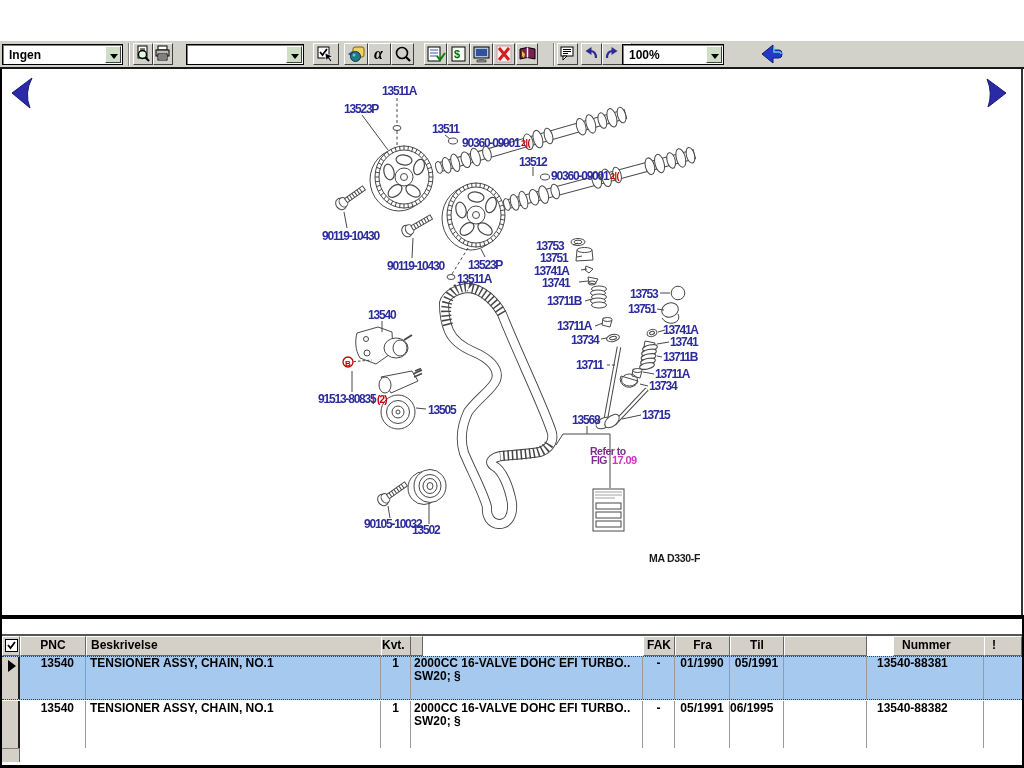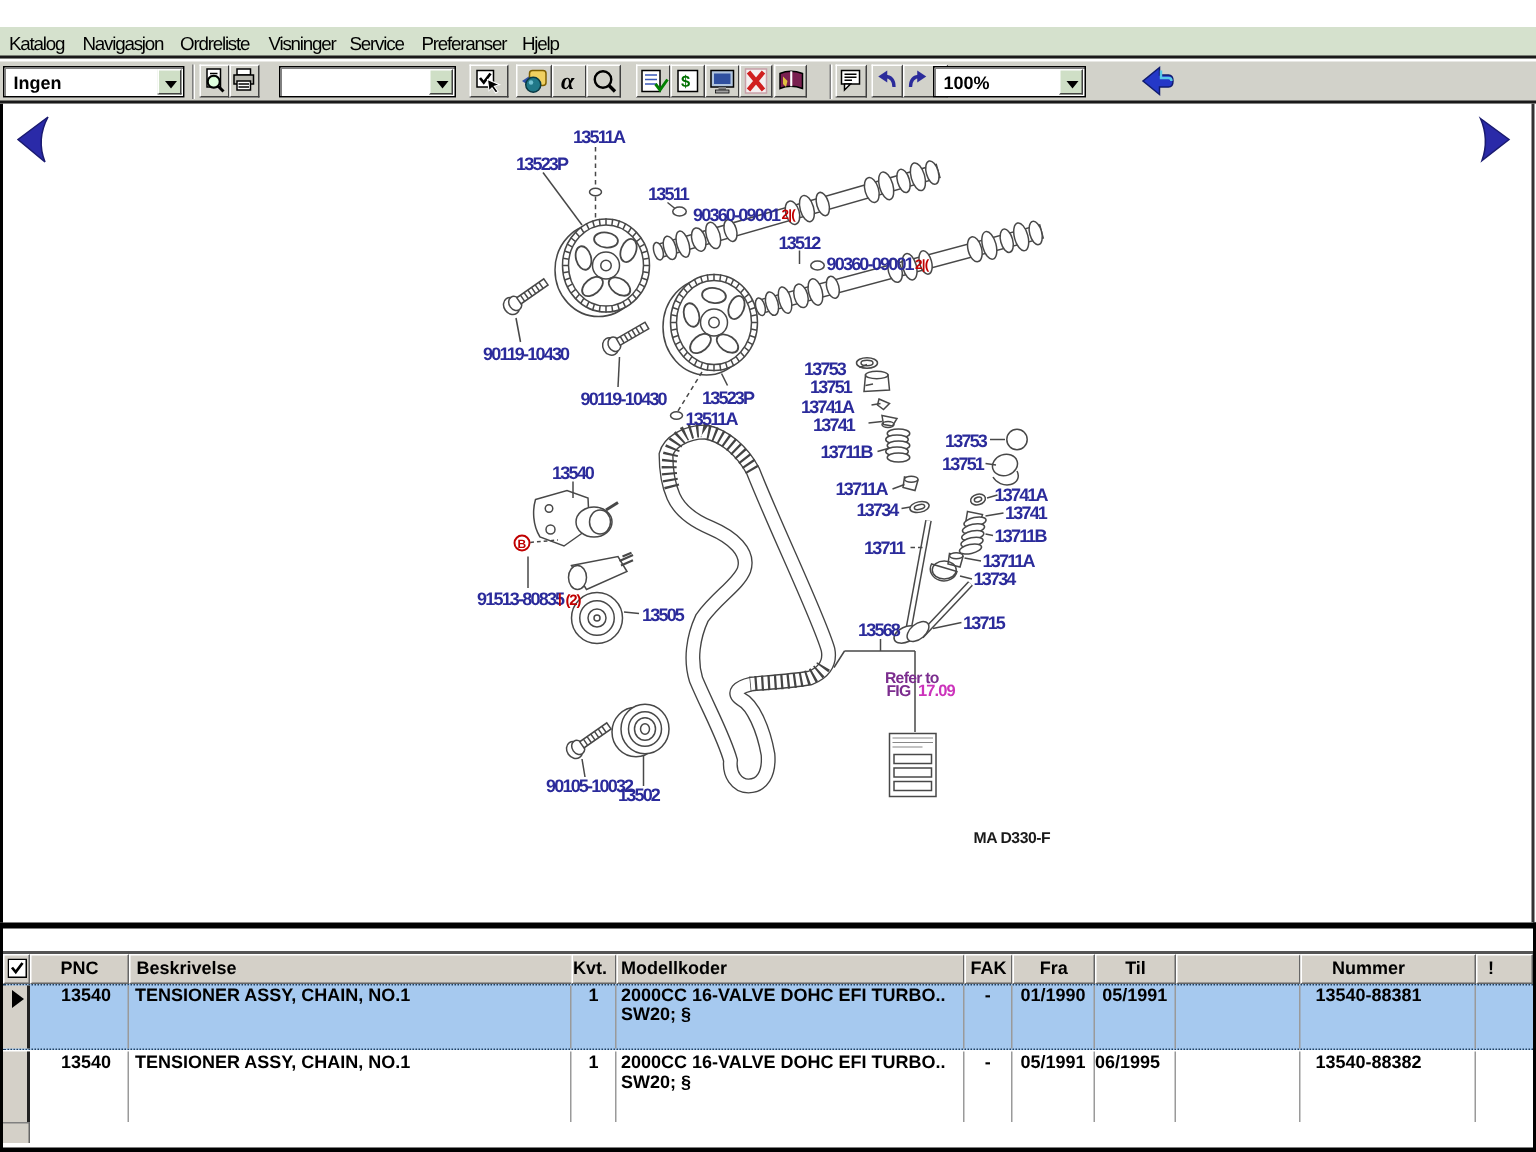--- a/index.html
+++ b/index.html
@@ -308,29 +308,20 @@
 <text x="642" y="419">13715</text>
 <text x="572" y="424">13568</text>
 <text x="364" y="528">90105-10032</text>
 <text x="412" y="534">13502</text>
 <text x="590" y="455" fill="#7b2d8e" font-size="10.5" letter-spacing="-0.5">Refer to</text>
 <text x="591" y="464" fill="#7b2d8e" font-size="10.5" letter-spacing="-0.5">FIG</text>
 <text x="612" y="464" fill="#cc33bb" font-size="11" letter-spacing="-0.6">17.09</text>
 <text x="649" y="562" fill="#1a1a1a" font-size="10.5" letter-spacing="-0.3">MA D330-F</text>
 </g>
 </svg>
-<div id="menu">
-<span style="left:6px">Katalog</span>
-      <span style="left:55px">Navigasjon</span>
-      <span style="left:120px">Ordreliste</span>
-<span style="left:179px">Visninger</span>
-      <span style="left:233px">Service</span>
-      <span style="left:281px">Preferanser</span>
-<span style="left:348px">Hjelp</span>
-</div>
 <div id="edgeL" style="position:absolute;left:0;top:69px;width:2px;height:546px;background:#000"></div>
     <div id="edgeR" style="position:absolute;left:1021px;top:69px;width:2px;height:546px;background:#333"></div>
     <div id="tbar">
 <div class="combo" style="left:2px;width:121px">
         <span style="position:absolute;left:6px;top:3px">Ingen</span>
         <div class="ar"></div>
       </div>
 <div class="tsep" style="left:128px"></div>
 <div class="tbtn" style="left:133px;width:20px"><svg width="18" height="20" viewBox="0 0 18 20">
           <rect x="4" y="2" width="9" height="12" fill="#fff" stroke="#000"></rect>
@@ -422,26 +413,25 @@
 <div id="bot">
 <div style="position:absolute;left:-2px;top:0;width:1024px;height:4px;background:#000"></div>
 <div style="position:absolute;left:0;top:19px;width:1020px;height:2px;background:#555"></div>
 <div class="hcell" style="left:0;width:18px"><svg width="13" height="13" style="margin:2px" viewBox="0 0 13 13">
           <rect x="0.5" y="0.5" width="12" height="12" fill="#fff" stroke="#000"></rect>
           <path d="M3 6 l2.5 3 l4.5 -6" stroke="#000" stroke-width="1.8" fill="none"></path>
         </svg></div>
 <div class="hcell" style="left:18px;width:66px;text-align:center">PNC</div>
 <div class="hcell" style="left:84px;width:337px;padding-left:4px">Beskrivelse</div>
 <div class="hcell" style="left:379px;width:30px;text-align:right;padding-right:12px">Kvt.</div>
-<div class="hcell" style="left:409px;width:232px;padding-left:2px">Modellkoder</div>
 <div class="hcell" style="left:641px;width:32px;text-align:center">FAK</div>
 <div class="hcell" style="left:673px;width:55px;text-align:center">Fra</div>
 <div class="hcell" style="left:728px;width:54px;text-align:center">Til</div>
 <div class="hcell" style="left:782px;width:83px"></div>
-<div class="hcell" style="left:865px;width:117px;padding-left:20px">Nummer</div>
+<div class="hcell" style="left:891px;width:117px;padding-left:8px">Nummer</div>
 <div class="hcell" style="left:982px;width:38px;padding-left:7px">!</div>
 <div class="drow" style="top:41px;height:44px;background:#a6c9ef;border-top:1px dotted #204060;border-bottom:1px dotted #204060">
  <div class="dcell" style="left:0;width:18px;background:#d4d0c8;border-right:2px solid #222"><svg width="12" height="14" style="margin:2px 0 0 5px">
             <path d="M1 1 L9 7 L1 13 Z" fill="#000"></path>
           </svg></div>
  <div class="dcell" style="left:18px;width:66px;text-align:right;padding:0 11px 0 0">13540</div>
  <div class="dcell" style="left:84px;width:295px;padding:0 0 0 4px">TENSIONER ASSY, CHAIN, NO.1</div>
  <div class="dcell" style="left:379px;width:30px;text-align:right;padding:0 11px 0 0">1</div>
  <div class="dcell" style="left:409px;width:232px;padding:0 0 0 3px">2000CC 16-VALVE DOHC EFI TURBO..<br>SW20; §</div>
  <div class="dcell" style="left:641px;width:32px;text-align:center;padding-top:0">-</div>

